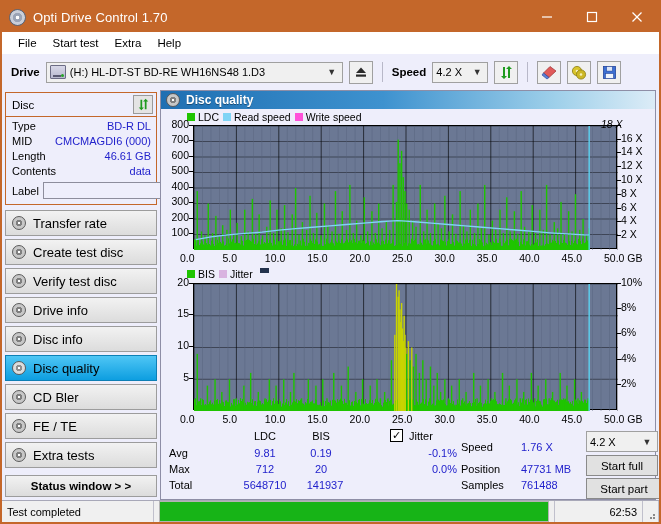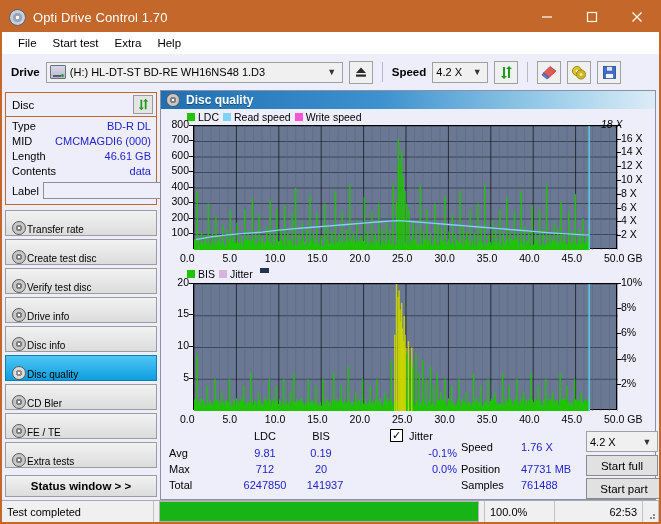--- a/index.html
+++ b/index.html
@@ -151,25 +151,25 @@
     width: 14px; height: 14px; border-radius: 50%;
     background: radial-gradient(circle at 50% 50%, #fdfbd0 0 22%, #c8c45c 23% 55%, #e8e59a 56% 100%);
     border: 1px solid #8c8a3c;
   }
   
   #nav { margin-top: 5px; flex: 1; display: flex; flex-direction: column; gap: 3px; }
   .navbtn {
     height: 26px;
     background: linear-gradient(#f2f2f2, #dcdcdc);
     border: 1px solid #9c9c9c;
-    display: flex; align-items: flex-end;
+    display: flex; align-items: center;
     padding-left: 6px;
-    font-size: 10px;
+    font-size: 13px;
     color: #000;
-    gap: 1px;
+    gap: 7px;
   }
   .navbtn.active {
     background: linear-gradient(#4fc6f5, #0d9ee0);
     border-color: #0d7fb5;
     color: #000;
   }
   .navicon {
     width: 14px; height: 14px; border-radius: 50%;
     background: radial-gradient(circle at 50% 50%, #ffffff 0 16%, #7f7f7f 17% 38%, #c7c7c7 39% 72%, #6e6e6e 73% 100%);
     border: 1px solid #5c5c5c;
@@ -1691,21 +1691,21 @@
         <div class="cell v" style="left:78px;top:20px;width:52px;text-align:center">9.81</div>
         <div class="cell v" style="left:134px;top:20px;width:52px;text-align:center">0.19</div>
         <div class="cell v" style="left:216px;top:20px;width:80px;text-align:right">-0.1%</div>
 
         <div class="cell" style="left:8px;top:36px">Max</div>
         <div class="cell v" style="left:78px;top:36px;width:52px;text-align:center">712</div>
         <div class="cell v" style="left:134px;top:36px;width:52px;text-align:center">20</div>
         <div class="cell v" style="left:216px;top:36px;width:80px;text-align:right">0.0%</div>
 
         <div class="cell" style="left:8px;top:52px">Total</div>
-        <div class="cell v" style="left:66px;top:52px;width:76px;text-align:center">6247850</div>
+        <div class="cell v" style="left:66px;top:52px;width:76px;text-align:center">5648710</div>
         <div class="cell v" style="left:134px;top:52px;width:60px;text-align:center">141937</div>
 
         <div class="cell" style="left:300px;top:14px">Speed</div>
         <div class="cell v" style="left:360px;top:14px">1.76 X</div>
         <div class="cell" style="left:300px;top:36px">Position</div>
         <div class="cell v" style="left:360px;top:36px">47731 MB</div>
         <div class="cell" style="left:300px;top:52px">Samples</div>
         <div class="cell v" style="left:360px;top:52px">761488</div>
 
         <div class="combo" style="position:absolute;left:425px;top:4px;width:72px">
@@ -1718,17 +1718,16 @@
     </div>
   </div>
 
   <div id="statusbar">
     <div class="seg" id="sb-text">Test completed</div>
     <div class="seg" id="sb-prog">
       <div class="track">
         <div class="fill" id="progfill" style="width: 100%;"></div>
       </div>
     </div>
-    <div class="seg" id="sb-pct">100.0%</div>
     <div class="seg" id="sb-time">62:53</div>
     <div class="seg" id="sb-grip"></div>
   </div>
 </div>
 
 </body></html>

